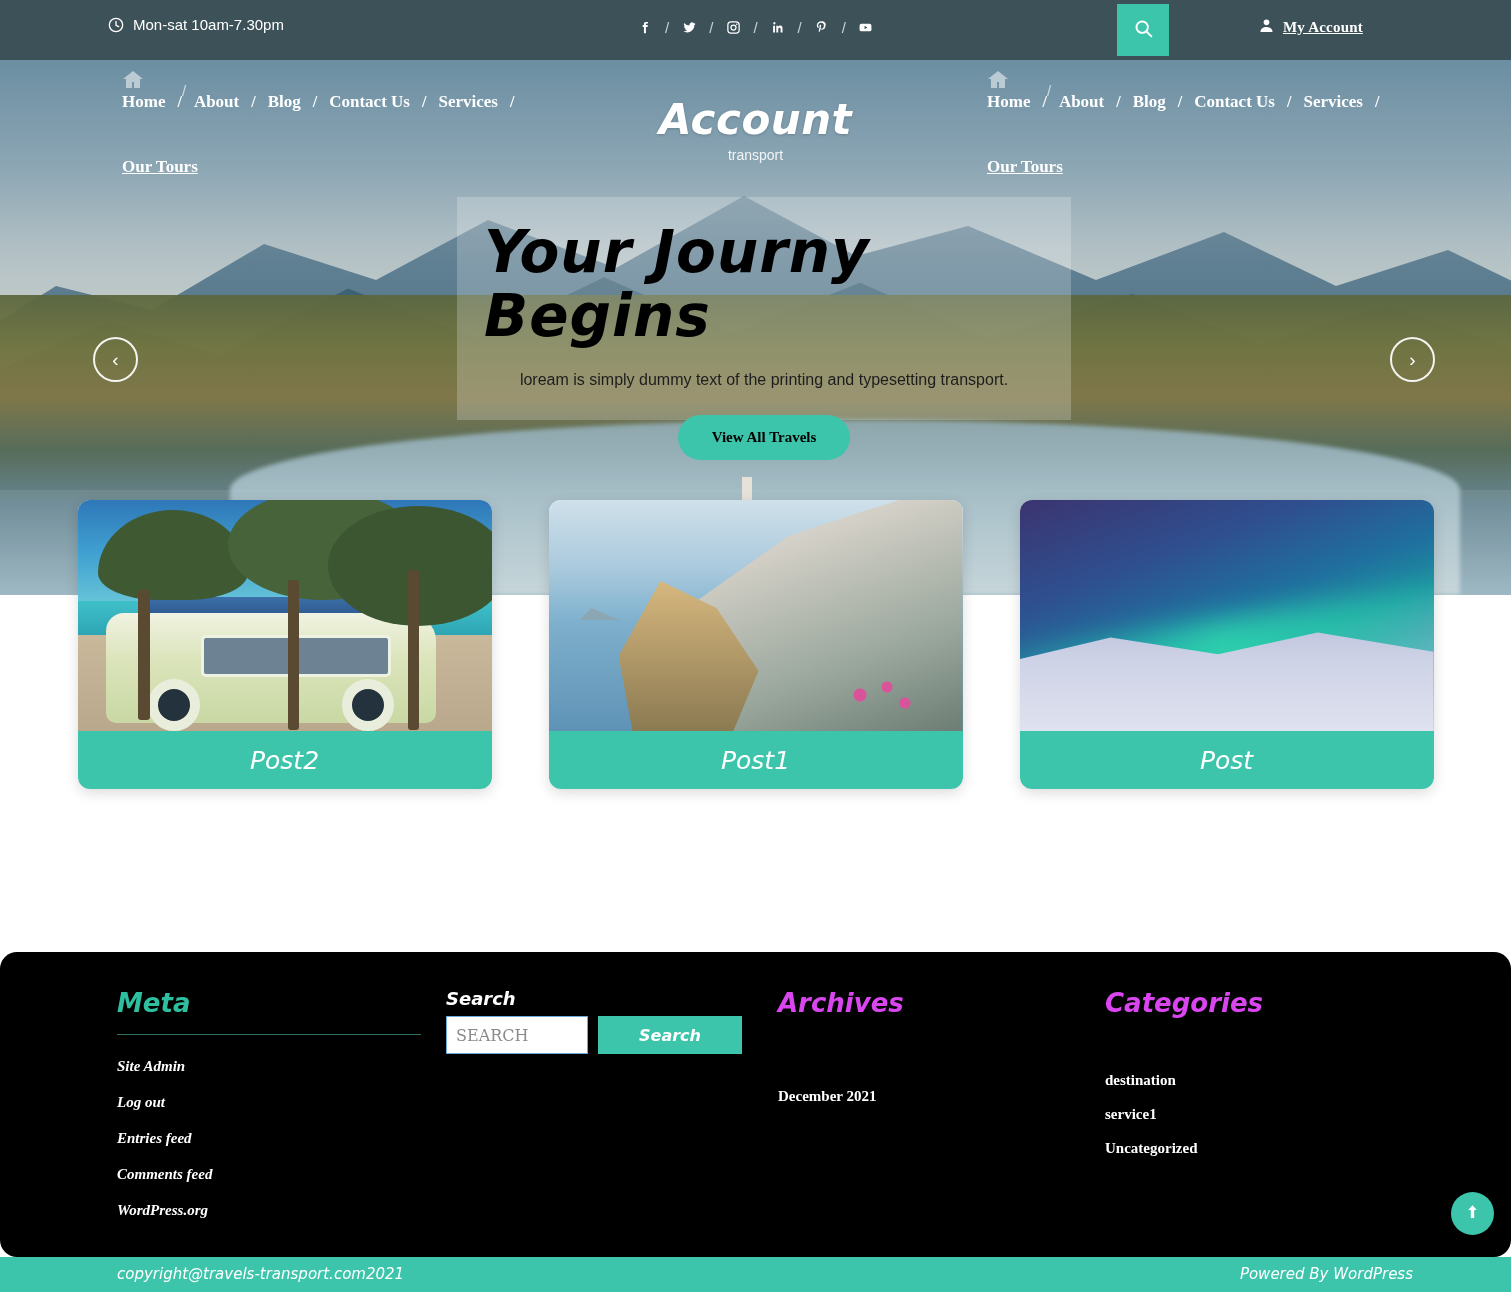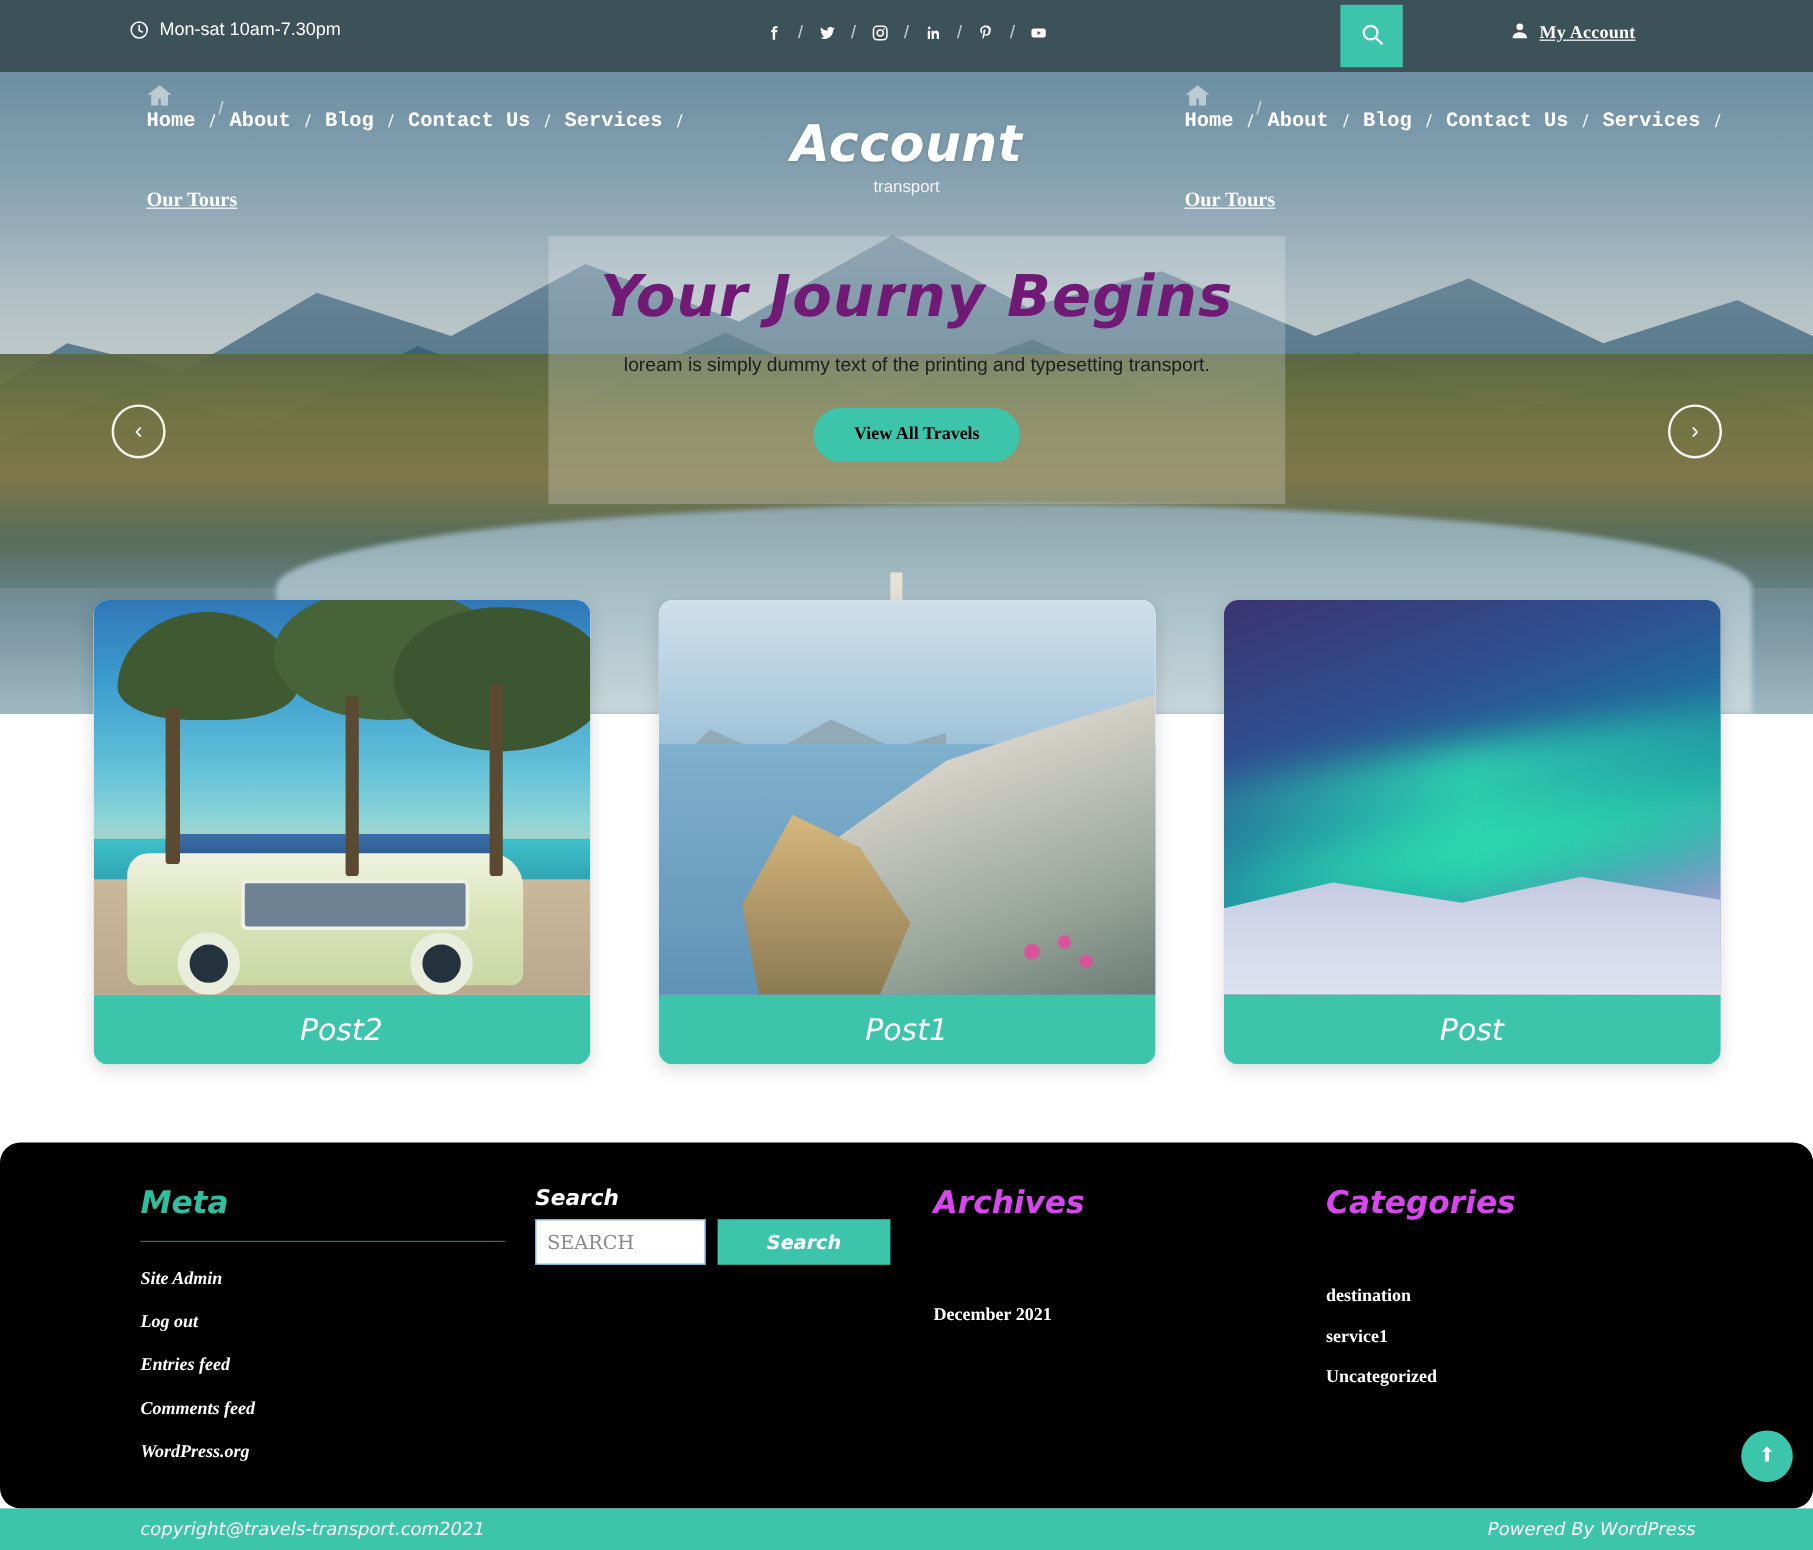--- a/index.html
+++ b/index.html
@@ -107,21 +107,21 @@
   .nav-block { position: absolute; top: 0; width: 640px; }
   .nav-left { left: 110px; }
   .nav-right { left: 975px; }
   .home-ic { position: absolute; top: 8px; left: 10px; width: 26px; height: 24px; opacity: .62; }
   .home-ic svg { width: 26px; height: 24px; fill: #e9eef0; }
   .nav-slash-top { position: absolute; top: 22px; left: 72px; color: #e6ecee; font-size: 15px; opacity: .8; }
   .nav-row {
     position: absolute; top: 32px; left: 0; display: flex; align-items: center;
     font-family: "Liberation Serif", serif; font-weight: bold; font-size: 17px; color: #ffffff;
   }
-  .nav-row a { color: #fff; text-decoration: none; white-space: nowrap; font-family: Liberation Mono, monospace; }
+  .nav-row a { color: #fff; text-decoration: none; white-space: nowrap; }
   .nav-item { padding: 0 12px; cursor: pointer; }
   .nav-div { color: #fff; font-size: 16px; }
   .nav-row2 {
     position: absolute; top: 97px; left: 12px;
     font-family: "Liberation Serif", serif; font-weight: bold; font-size: 17px; color: #ffffff;
     cursor: pointer;
   }
   .logo {
     position: absolute; top: 35px; left: 0; right: 0; text-align: center; z-index: 5;
   }
@@ -135,21 +135,21 @@
     margin-top: 3px;
   }
   .hero-caption {
     position: absolute; top: 137px; left: 457px; width: 614px; height: 223px;
     background: rgba(255,255,255,.22);
     display: flex; flex-direction: column; align-items: center;
     padding-top: 24px;
   }
   .hero-title {
     font-family: "DejaVu Sans", sans-serif; font-style: italic; font-weight: bold;
-    font-size: 48px; color: #701a75; letter-spacing: 1px; line-height: 1.1;
+    font-size: 58px; color: #000000; letter-spacing: 1px; line-height: 1.1; margin-left: 27px;
   }
   .hero-sub {
     margin-top: 22px; font-size: 16px; color: #1d1d1d;
   }
   .hero-btn {
     margin-top: 26px; background: #3dc5ac; color: #000000; border: none;
     padding: 14px 34px; border-radius: 26px; cursor: pointer;
     font-family: "Liberation Serif", serif; font-weight: bold; font-size: 15px;
   }
   .arrow {
@@ -160,21 +160,21 @@
   }
   .arrow-prev { left: 93px; }
   .arrow-next { left: 1390px; }
 
   
   .cards {
     position: absolute; top: 500px; left: 0; width: 1511px; height: 390px;
     display: flex; justify-content: center; gap: 57px; z-index: 20;
   }
   .card {
-    width: 414px; height: 387px; border-radius: 12px; overflow: hidden;
+    width: 414px; height: 289px; border-radius: 12px; overflow: hidden;
     box-shadow: 0 4px 14px rgba(0,0,0,.14);
     display: flex; flex-direction: column; cursor: pointer; background: #fff;
   }
   .card-img { flex: 1; position: relative; overflow: hidden; }
   .card-cap {
     height: 58px; background: #3dc5ac; color: #ffffff;
     display: flex; align-items: center; justify-content: center;
     font-family: "DejaVu Sans", sans-serif; font-style: italic; font-size: 25px;
   }
   

